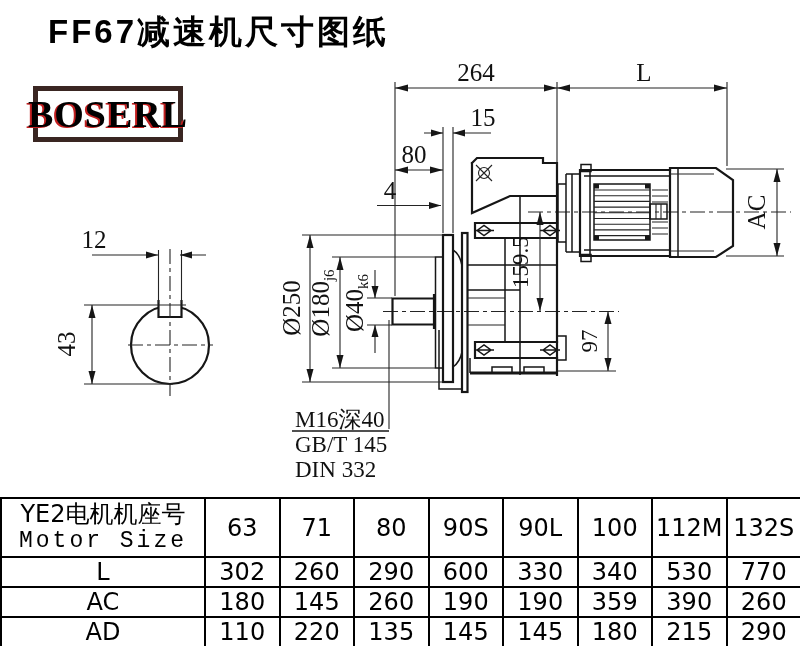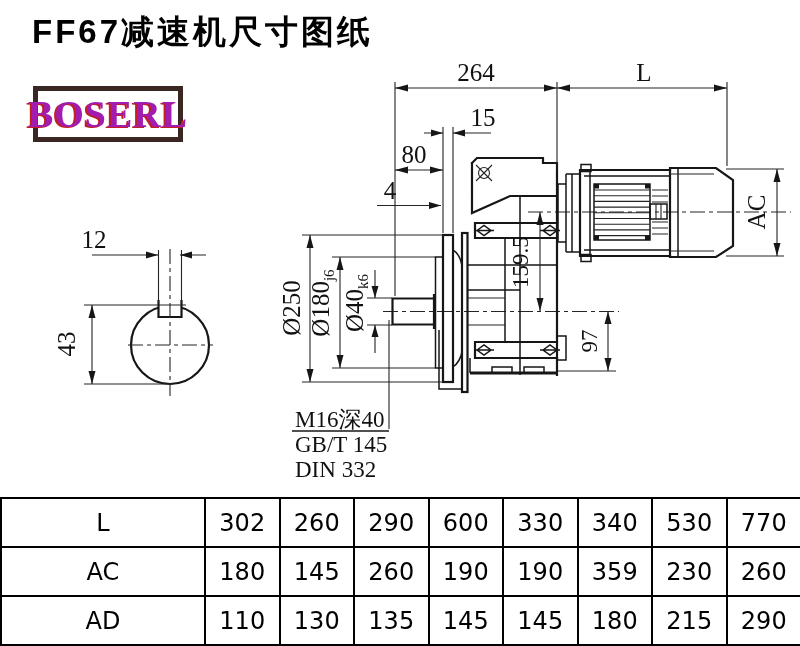--- a/index.html
+++ b/index.html
@@ -1,25 +1,25 @@
 <!DOCTYPE html>
 <html><head>
 <meta charset="utf-8">
 <style>
   html,body{margin:0;padding:0;background:#fff;}
   body{width:800px;height:646px;position:relative;overflow:hidden;
        font-family:"Liberation Sans",sans-serif;color:#000;}
   
-  .page-title{position:absolute;left:32px;top:10px;font-size:33px;font-weight:bold;
+  .page-title{position:absolute;left:48px;top:10px;font-size:33px;font-weight:bold;
        letter-spacing:3px;font-family:"Liberation Sans",sans-serif;}
   
   .logo-box{position:absolute;left:33px;top:86px;width:140px;height:46px;
        border:5px solid #3a2622;background:#fff;display:flex;align-items:center;justify-content:center;}
   .logo-text{font-family:"Liberation Serif",serif;font-weight:bold;font-size:38px;
-       color:#a21caf;text-shadow:-2px 1px 0 #c22020;letter-spacing:1px;line-height:1;}
+       color:#000000;text-shadow:-2px 1px 0 #c22020;letter-spacing:1px;line-height:1;}
   
   svg{position:absolute;left:0;top:0;}
   .ln{stroke:#161616;fill:none;stroke-width:2.2;stroke-linecap:square;}
   .ln3{stroke:#161616;fill:none;stroke-width:3.2;}
   .md{stroke:#161616;fill:none;stroke-width:1.5;}
   .tn{stroke:#242424;fill:none;stroke-width:1.1;}
   .cl{stroke:#242424;fill:none;stroke-width:1.1;stroke-dasharray:15 4 4 4;}
   .ar{fill:#161616;stroke:none;}
   .dt{font-family:"Liberation Serif",serif;font-size:25px;fill:#111;}
   .dts{font-family:"Liberation Serif",serif;font-size:23px;fill:#111;}
@@ -224,46 +224,60 @@
       <path class="md" d="M292,431 H389"></path>
       <text class="dts" x="295" y="427">M16深40</text>
       <text class="dts" x="295" y="452">GB/T 145</text>
       <text class="dts" x="295" y="477">DIN 332</text>
     </g>
   </g>
 </svg>
 
 <table class="size-table">
   <tbody>
+      <tr class="hdr">
+    <td class="hcell">
+      <div class="cn">YE2电机机座号</div>
+      <div class="en">Motor Size</div>
+    </td>
+    <td>63</td>
+    <td>71</td>
+    <td>80</td>
+    <td>90S</td>
+    <td>90L</td>
+    <td>100</td>
+    <td>112M</td>
+    <td>132S</td>
+  </tr>
   <tr>
     <td>L</td>
     <td>302</td>
     <td>260</td>
     <td>290</td>
     <td>600</td>
     <td>330</td>
     <td>340</td>
     <td>530</td>
     <td>770</td>
   </tr>
   <tr>
     <td>AC</td>
     <td>180</td>
     <td>145</td>
     <td>260</td>
     <td>190</td>
     <td>190</td>
     <td>359</td>
-    <td>230</td>
+    <td>390</td>
     <td>260</td>
   </tr>
   <tr>
     <td>AD</td>
     <td>110</td>
-    <td>130</td>
+    <td>220</td>
     <td>135</td>
     <td>145</td>
     <td>145</td>
     <td>180</td>
     <td>215</td>
     <td>290</td>
   </tr>
   </tbody>
     <colgroup>
       <col style="width:204px">

